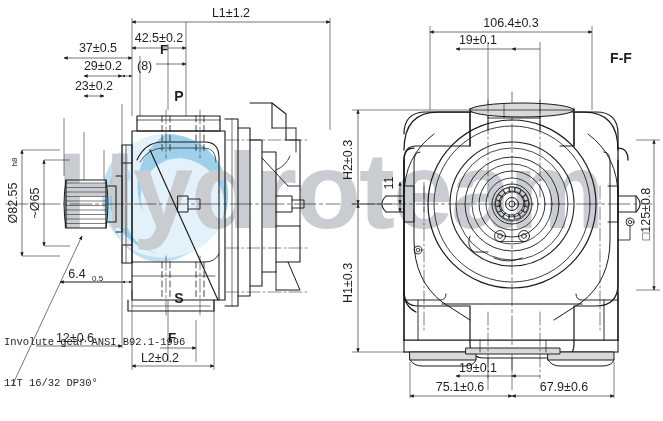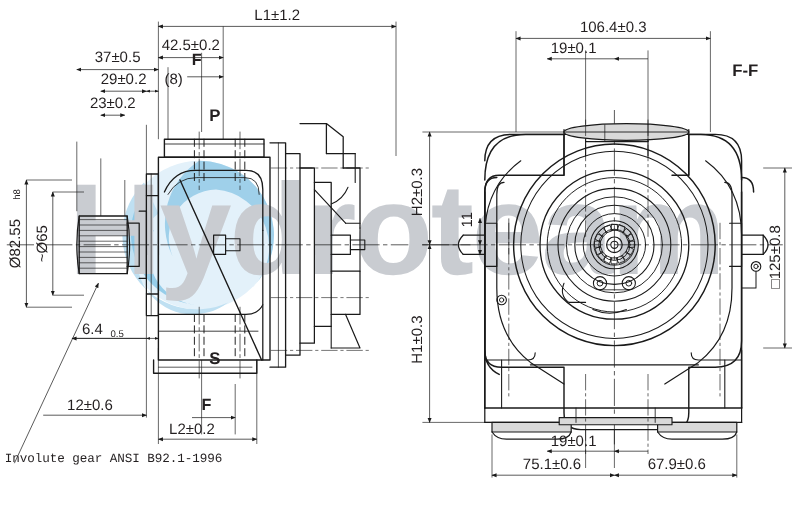--- a/index.html
+++ b/index.html
@@ -498,15 +498,16 @@
       <text x="478" y="372" text-anchor="middle">19±0.1</text>
       <text x="460" y="391" text-anchor="middle">75.1±0.6</text>
       <text x="564" y="391" text-anchor="middle">67.9±0.6</text>
     </g>
 
     </g>
   </svg>
 
   <div class="note">
     <div>Involute gear ANSI B92.1-1996</div>
+    <div>11T 16/32 DP30°</div>
   </div>
 
 </div>
 
 </body></html>

